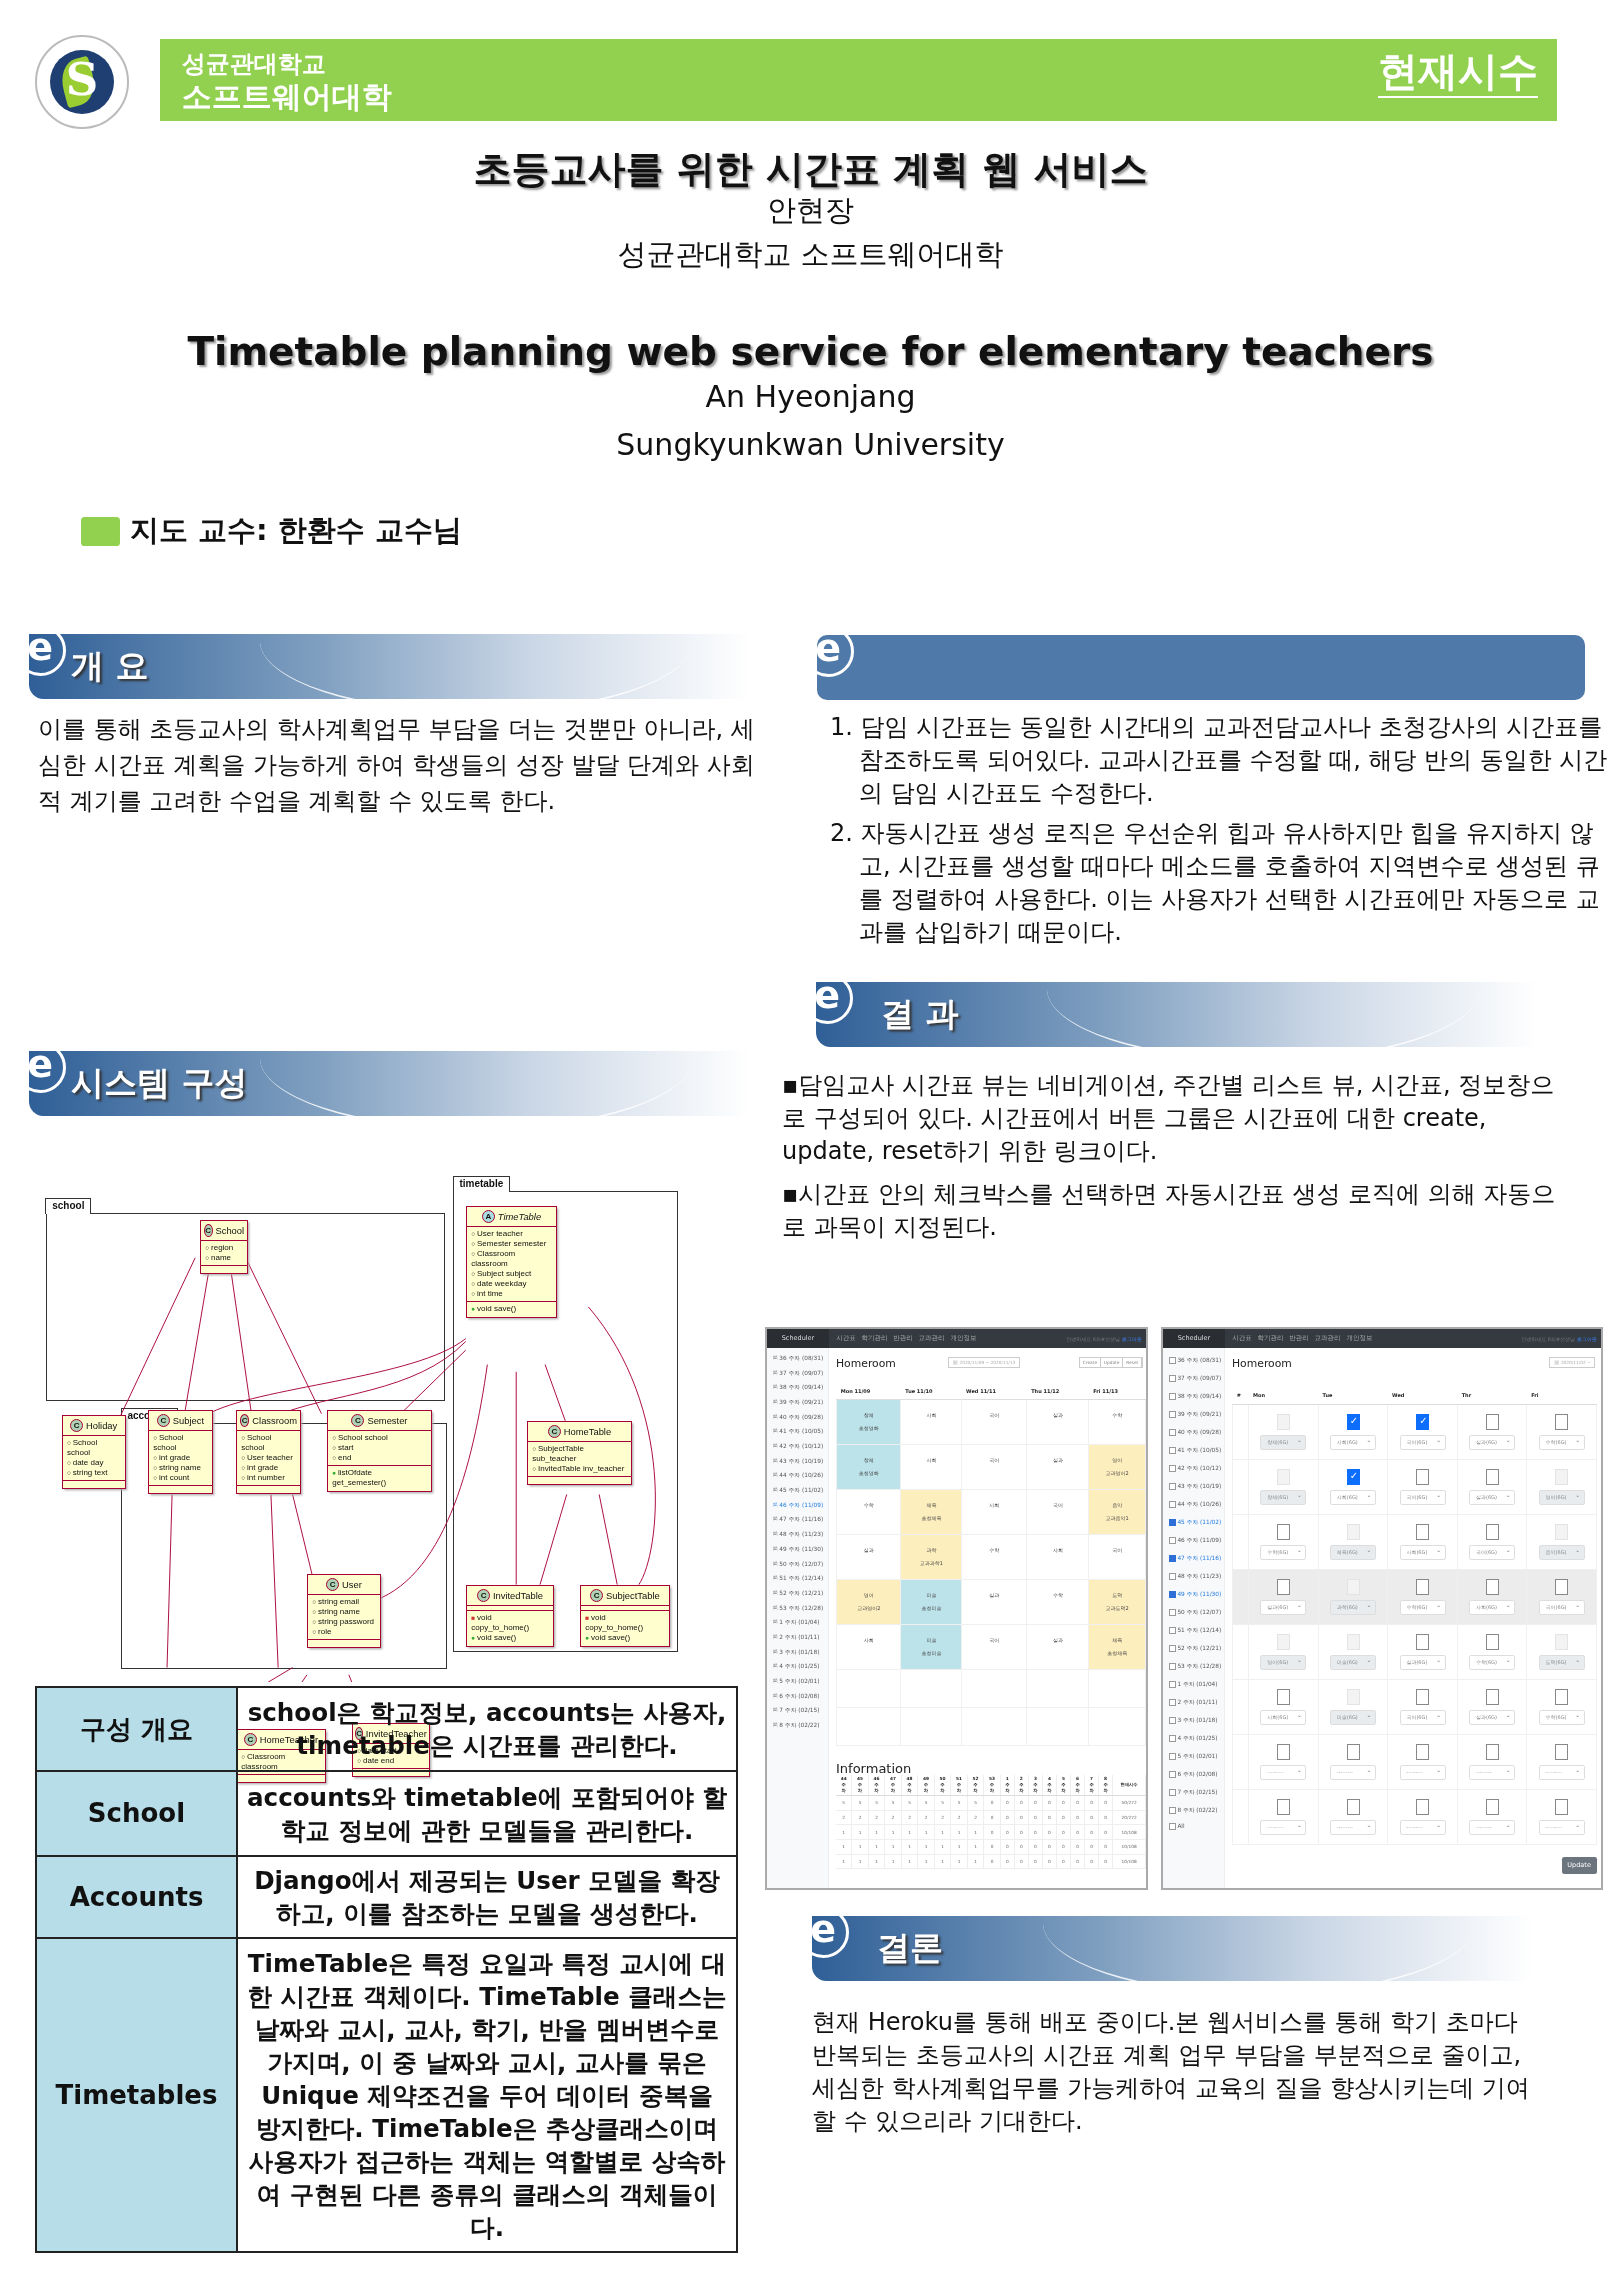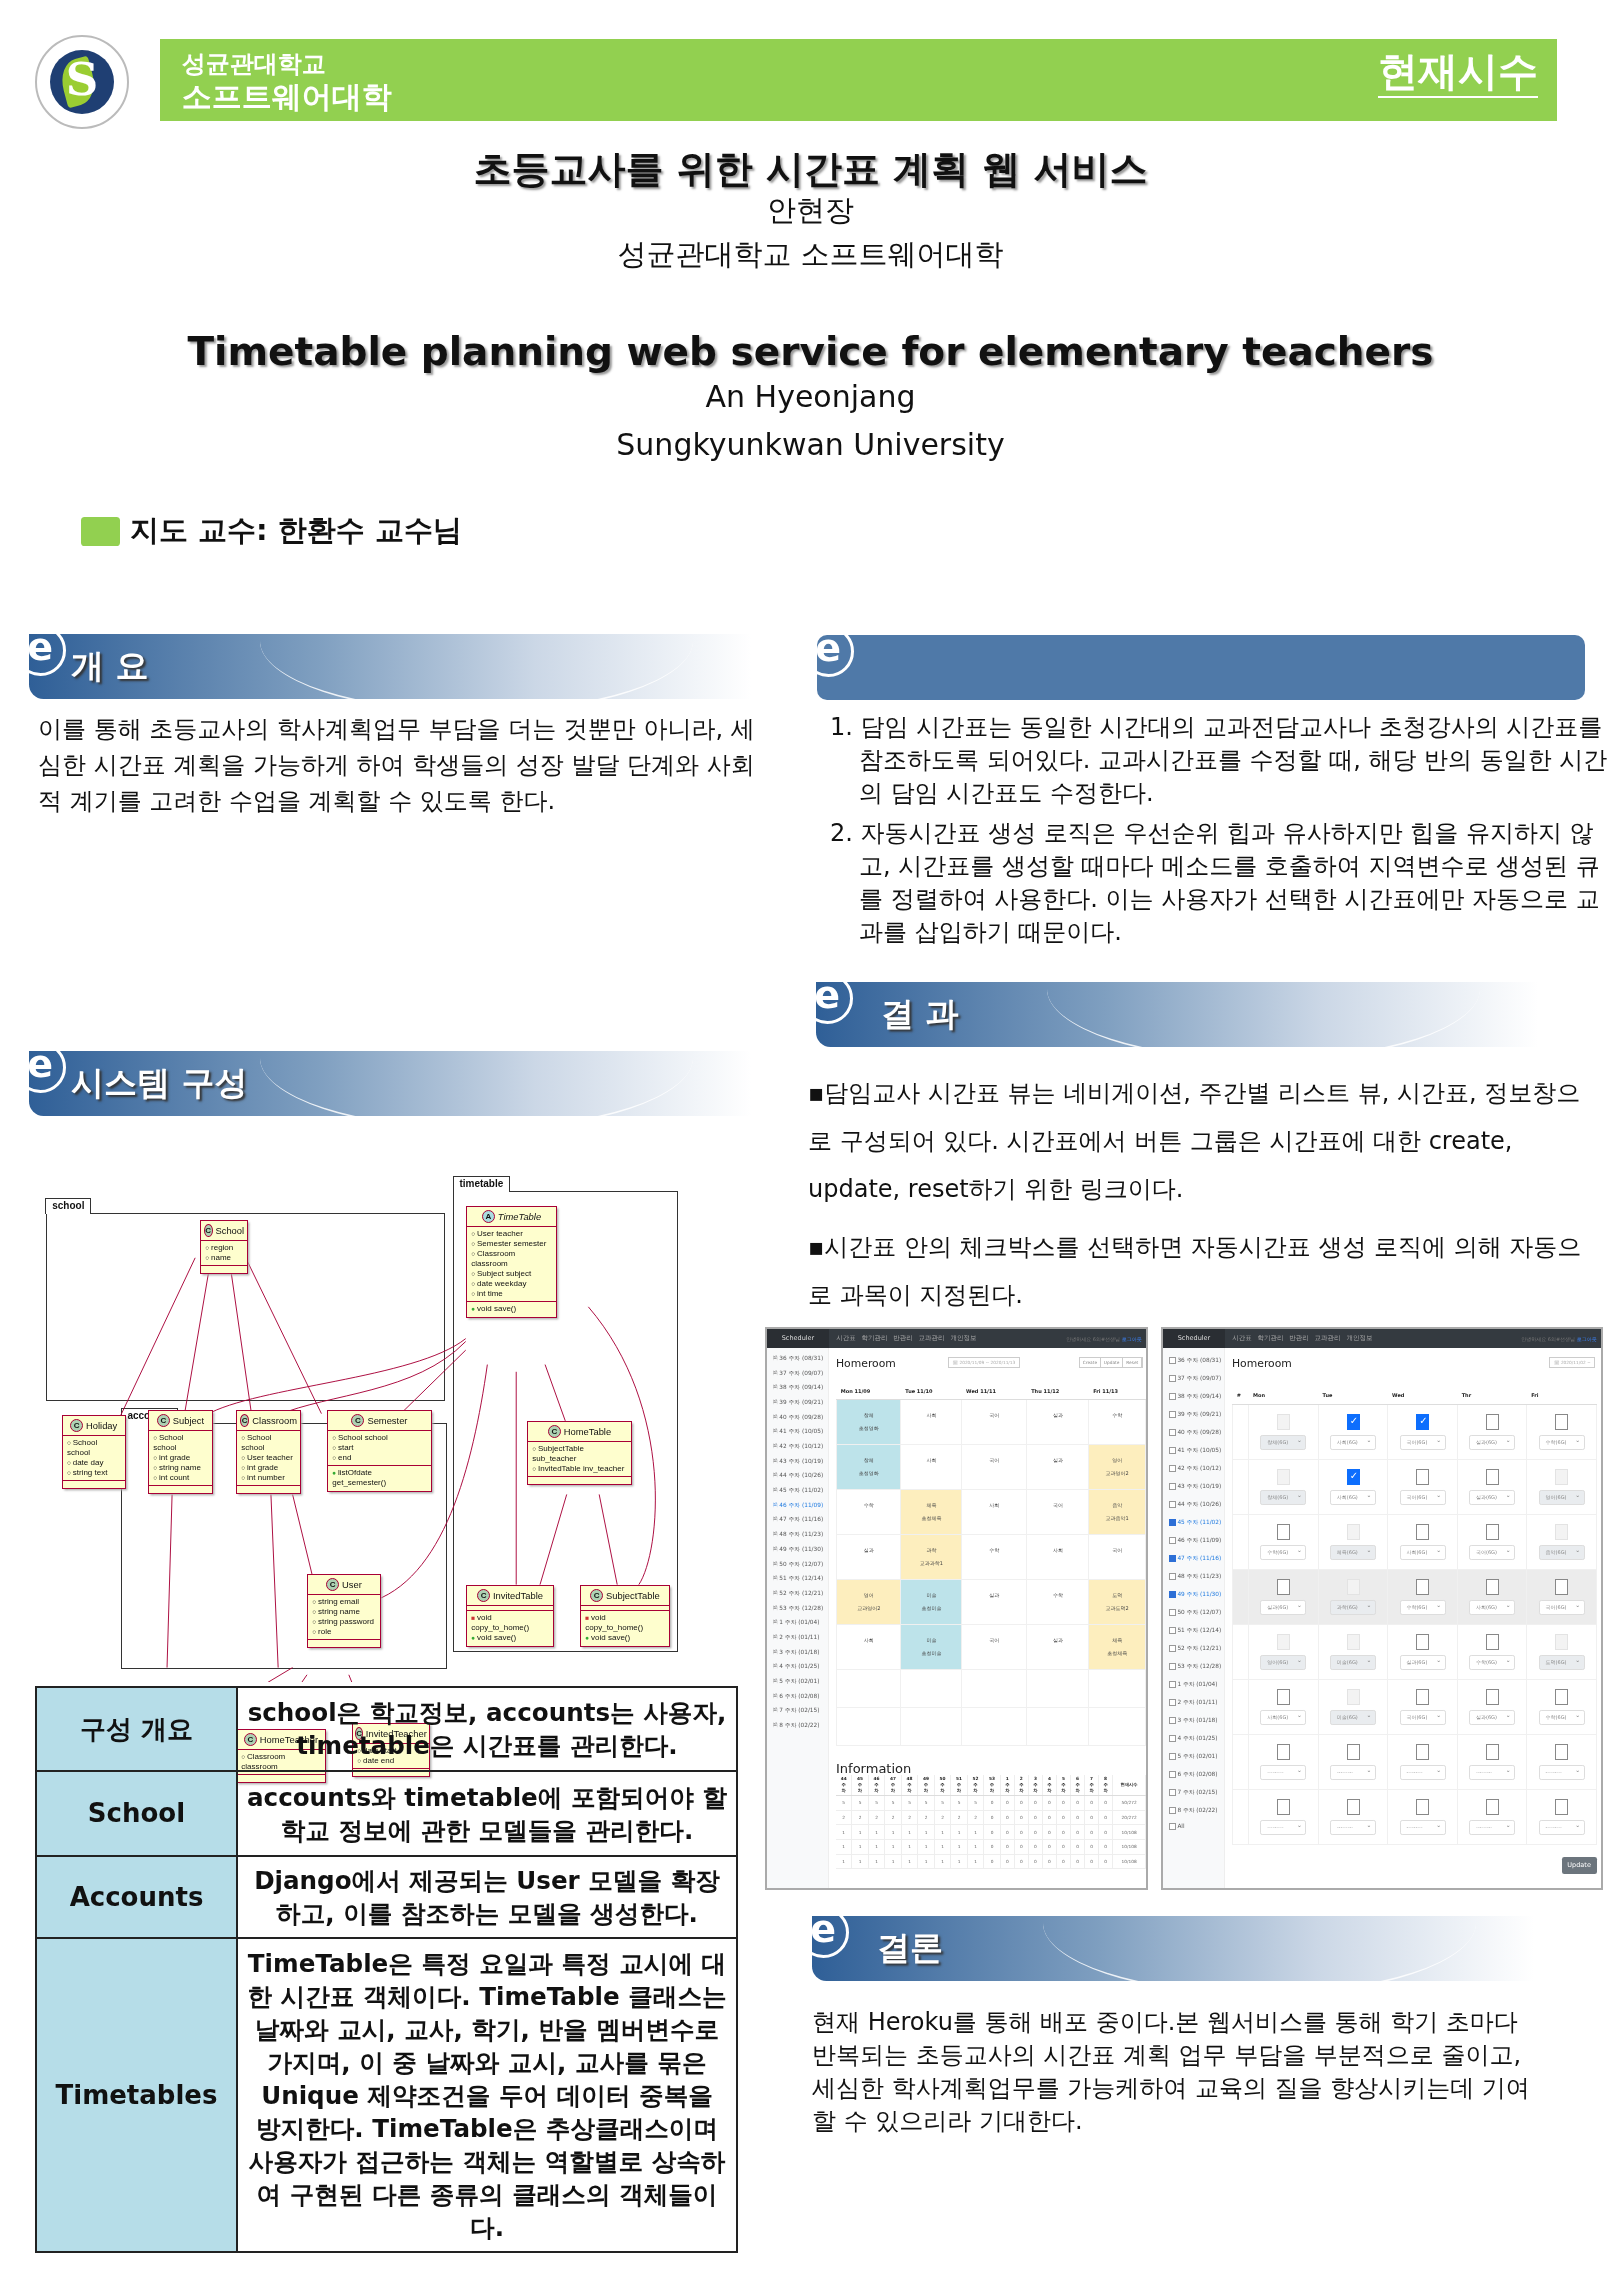--- a/index.html
+++ b/index.html
@@ -362,21 +362,21 @@
 <div class="abs body-text ol" style="left:830px;top:711px;width:780px;line-height:33px">
   <p>1. 담임 시간표는 동일한 시간대의 교과전담교사나 초청강사의 시간표를 참조하도록 되어있다. 교과시간표를 수정할 때, 해당 반의 동일한 시간의 담임 시간표도 수정한다.</p>
   <p>2. 자동시간표 생성 로직은 우선순위 힙과 유사하지만 힙을 유지하지 않고, 시간표를 생성할 때마다 메소드를 호출하여 지역변수로 생성된 큐를 정렬하여 사용한다. 이는 사용자가 선택한 시간표에만 자동으로 교과를 삽입하기 때문이다.</p>
 </div>
 
 <div class="abs sec" style="left:816px;top:982px;width:722px">
   <div class="e">e</div>
   <div class="arc"></div>
   <div class="t" style="left:65px">결 과</div>
 </div>
-<div class="abs body-text" style="left:808px;top:1069px;width:787px;line-height:48px">
+<div class="abs body-text" style="left:782px;top:1069px;width:787px;line-height:33px">
   <p>▪담임교사 시간표 뷰는 네비게이션, 주간별 리스트 뷰, 시간표, 정보창으로 구성되어 있다. 시간표에서 버튼 그룹은 시간표에 대한 create, update, reset하기 위한 링크이다.</p>
   <p>▪시간표 안의 체크박스를 선택하면 자동시간표 생성 로직에 의해 자동으로 과목이 지정된다.</p>
 </div>
 
 <div class="abs shot" style="left:765px;top:1327px;width:383px;height:563px">
   <div class="nav">
     <div class="brand">Scheduler</div>
     <div class="items">
       <span>시간표</span>
       <span>학기관리</span>

